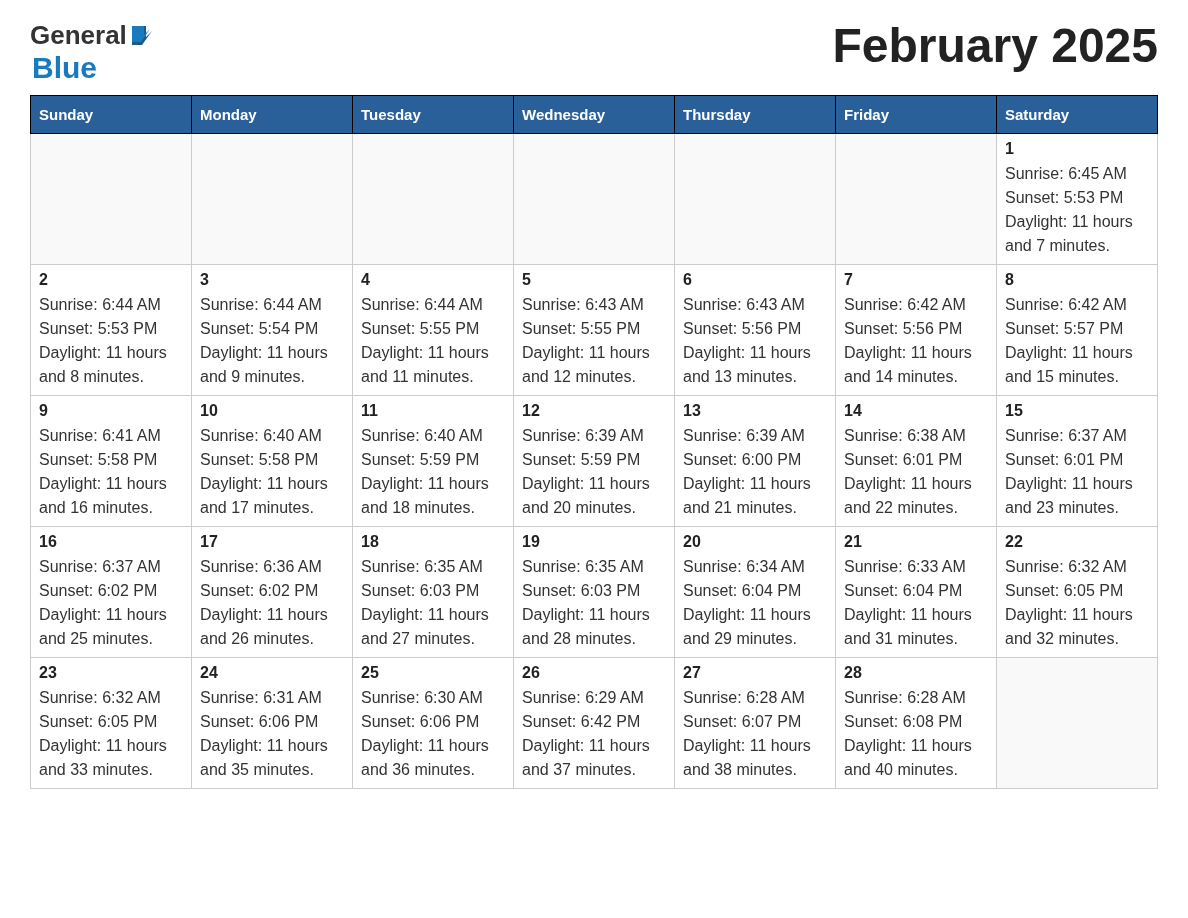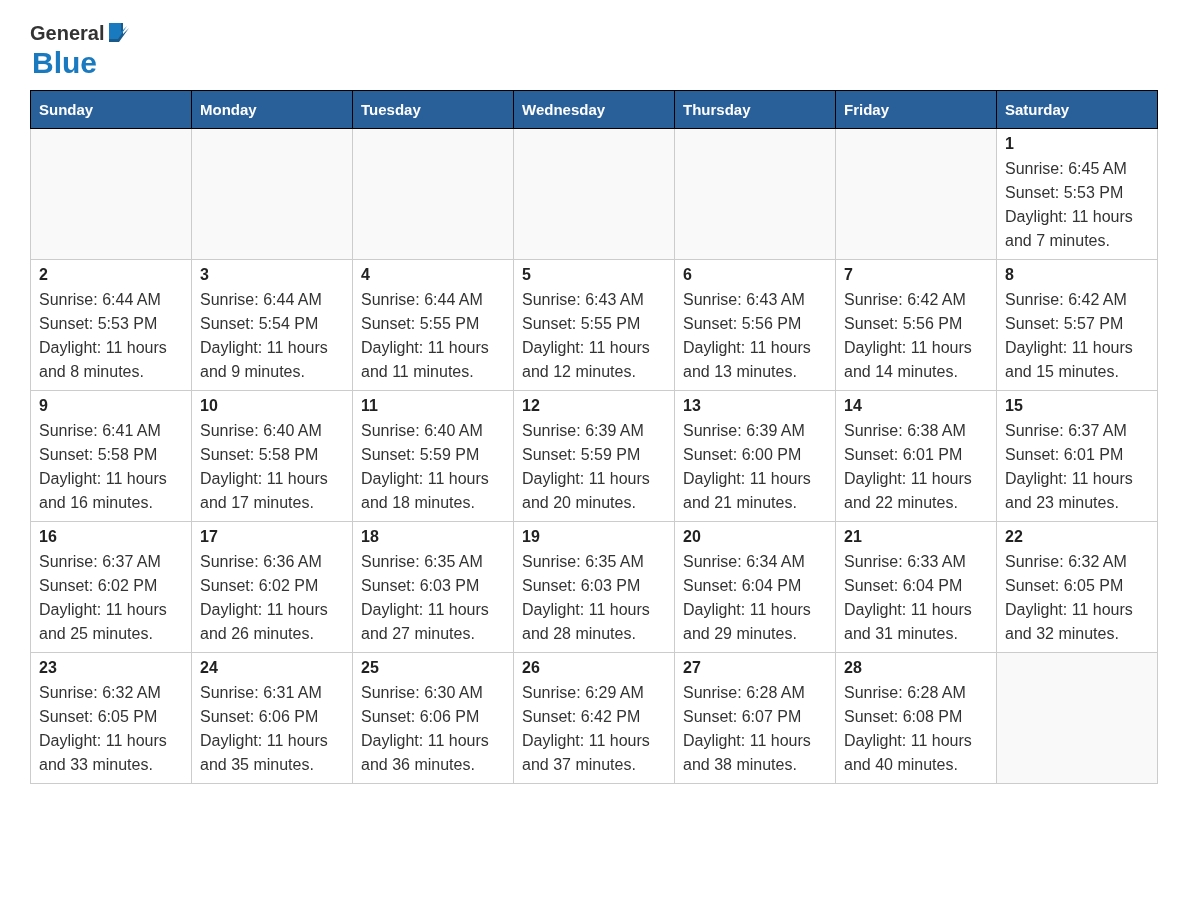--- a/index.html
+++ b/index.html
@@ -70,21 +70,21 @@
     .logo-wrapper {
       display: flex;
       flex-direction: column;
       align-items: flex-start;
     }
     .logo-line1 {
       display: flex;
       align-items: center;
     }
     .logo-text-general {
-      font-size: 20px;
+      font-size: 26px;
       font-weight: bold;
       color: #333;
     }
     .logo-arrow {
       display: inline-block;
       margin-left: 3px;
       position: relative;
       top: 0px;
     }
     .logo-arrow svg {
@@ -112,20 +112,21 @@
           <polygon points="2,3 16,3 16,14 22,8 12,22 2,22" fill="#1a5a8a"></polygon>
           <polygon points="2,3 14,3 14,12 20,6 11,19 2,19" fill="#1a7abf"></polygon>
         </svg>
       </span>
     </div>
     <div>
       <span class="logo-text-blue">Blue</span>
     </div>
   </div>
   <div class="title-block">
+    <div class="page-title">February 2025</div>
   </div>
 </div>
 
 <table class="calendar">
   <thead>
     <tr>
     <th>Sunday</th>
         <th>Monday</th>
         <th>Tuesday</th>
         <th>Wednesday</th>

